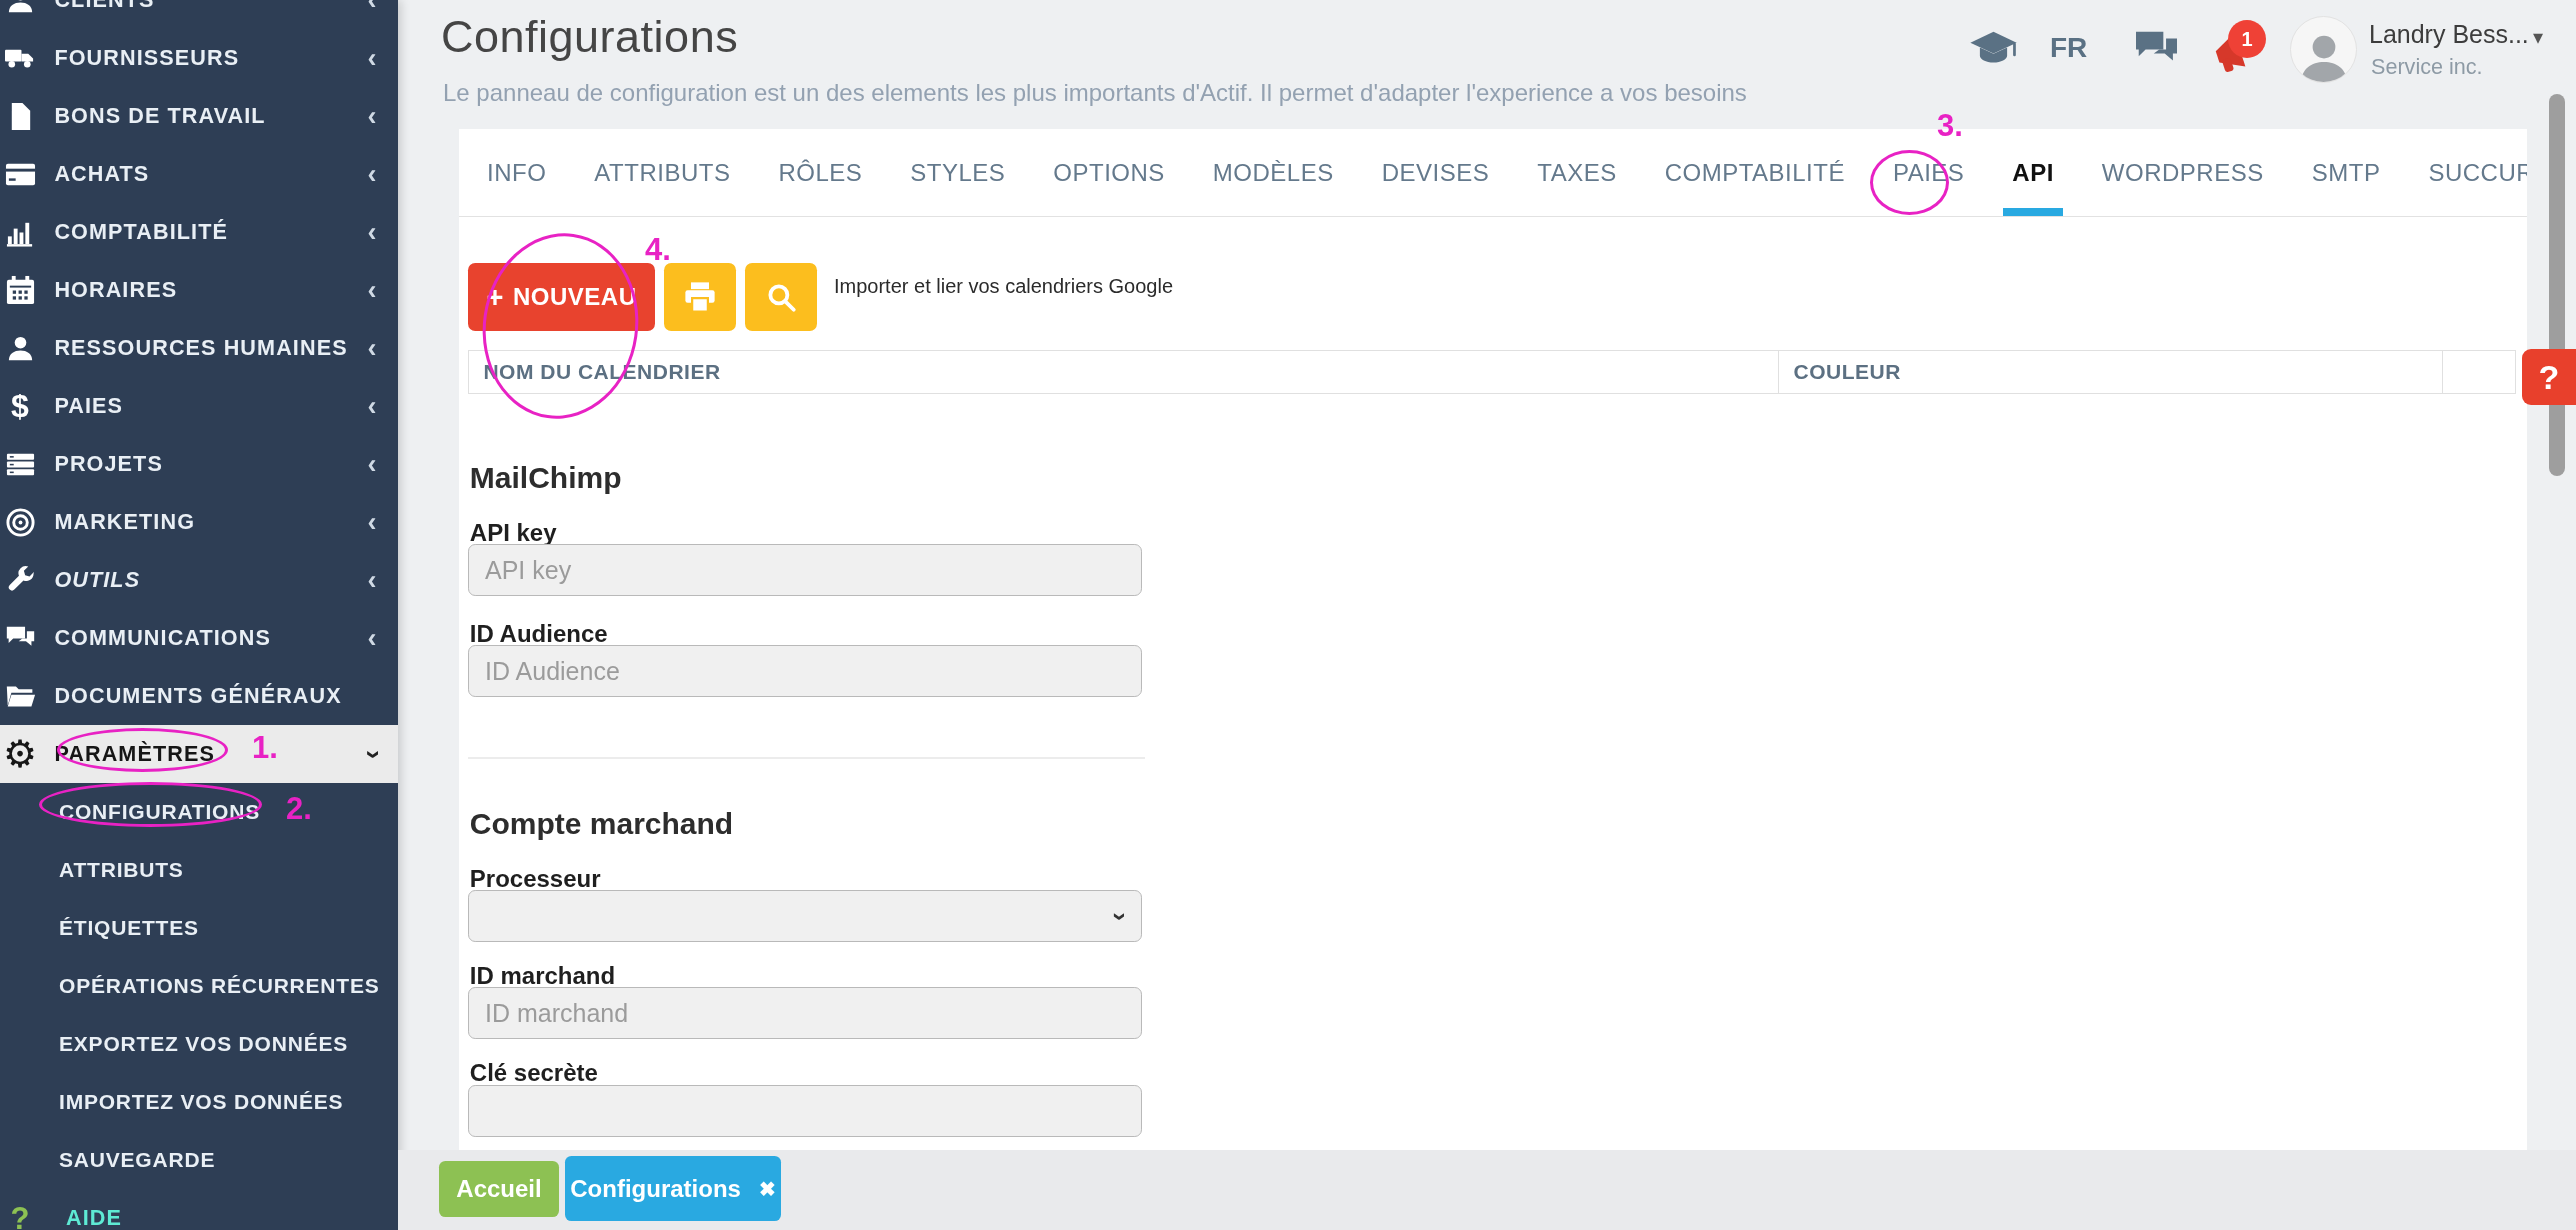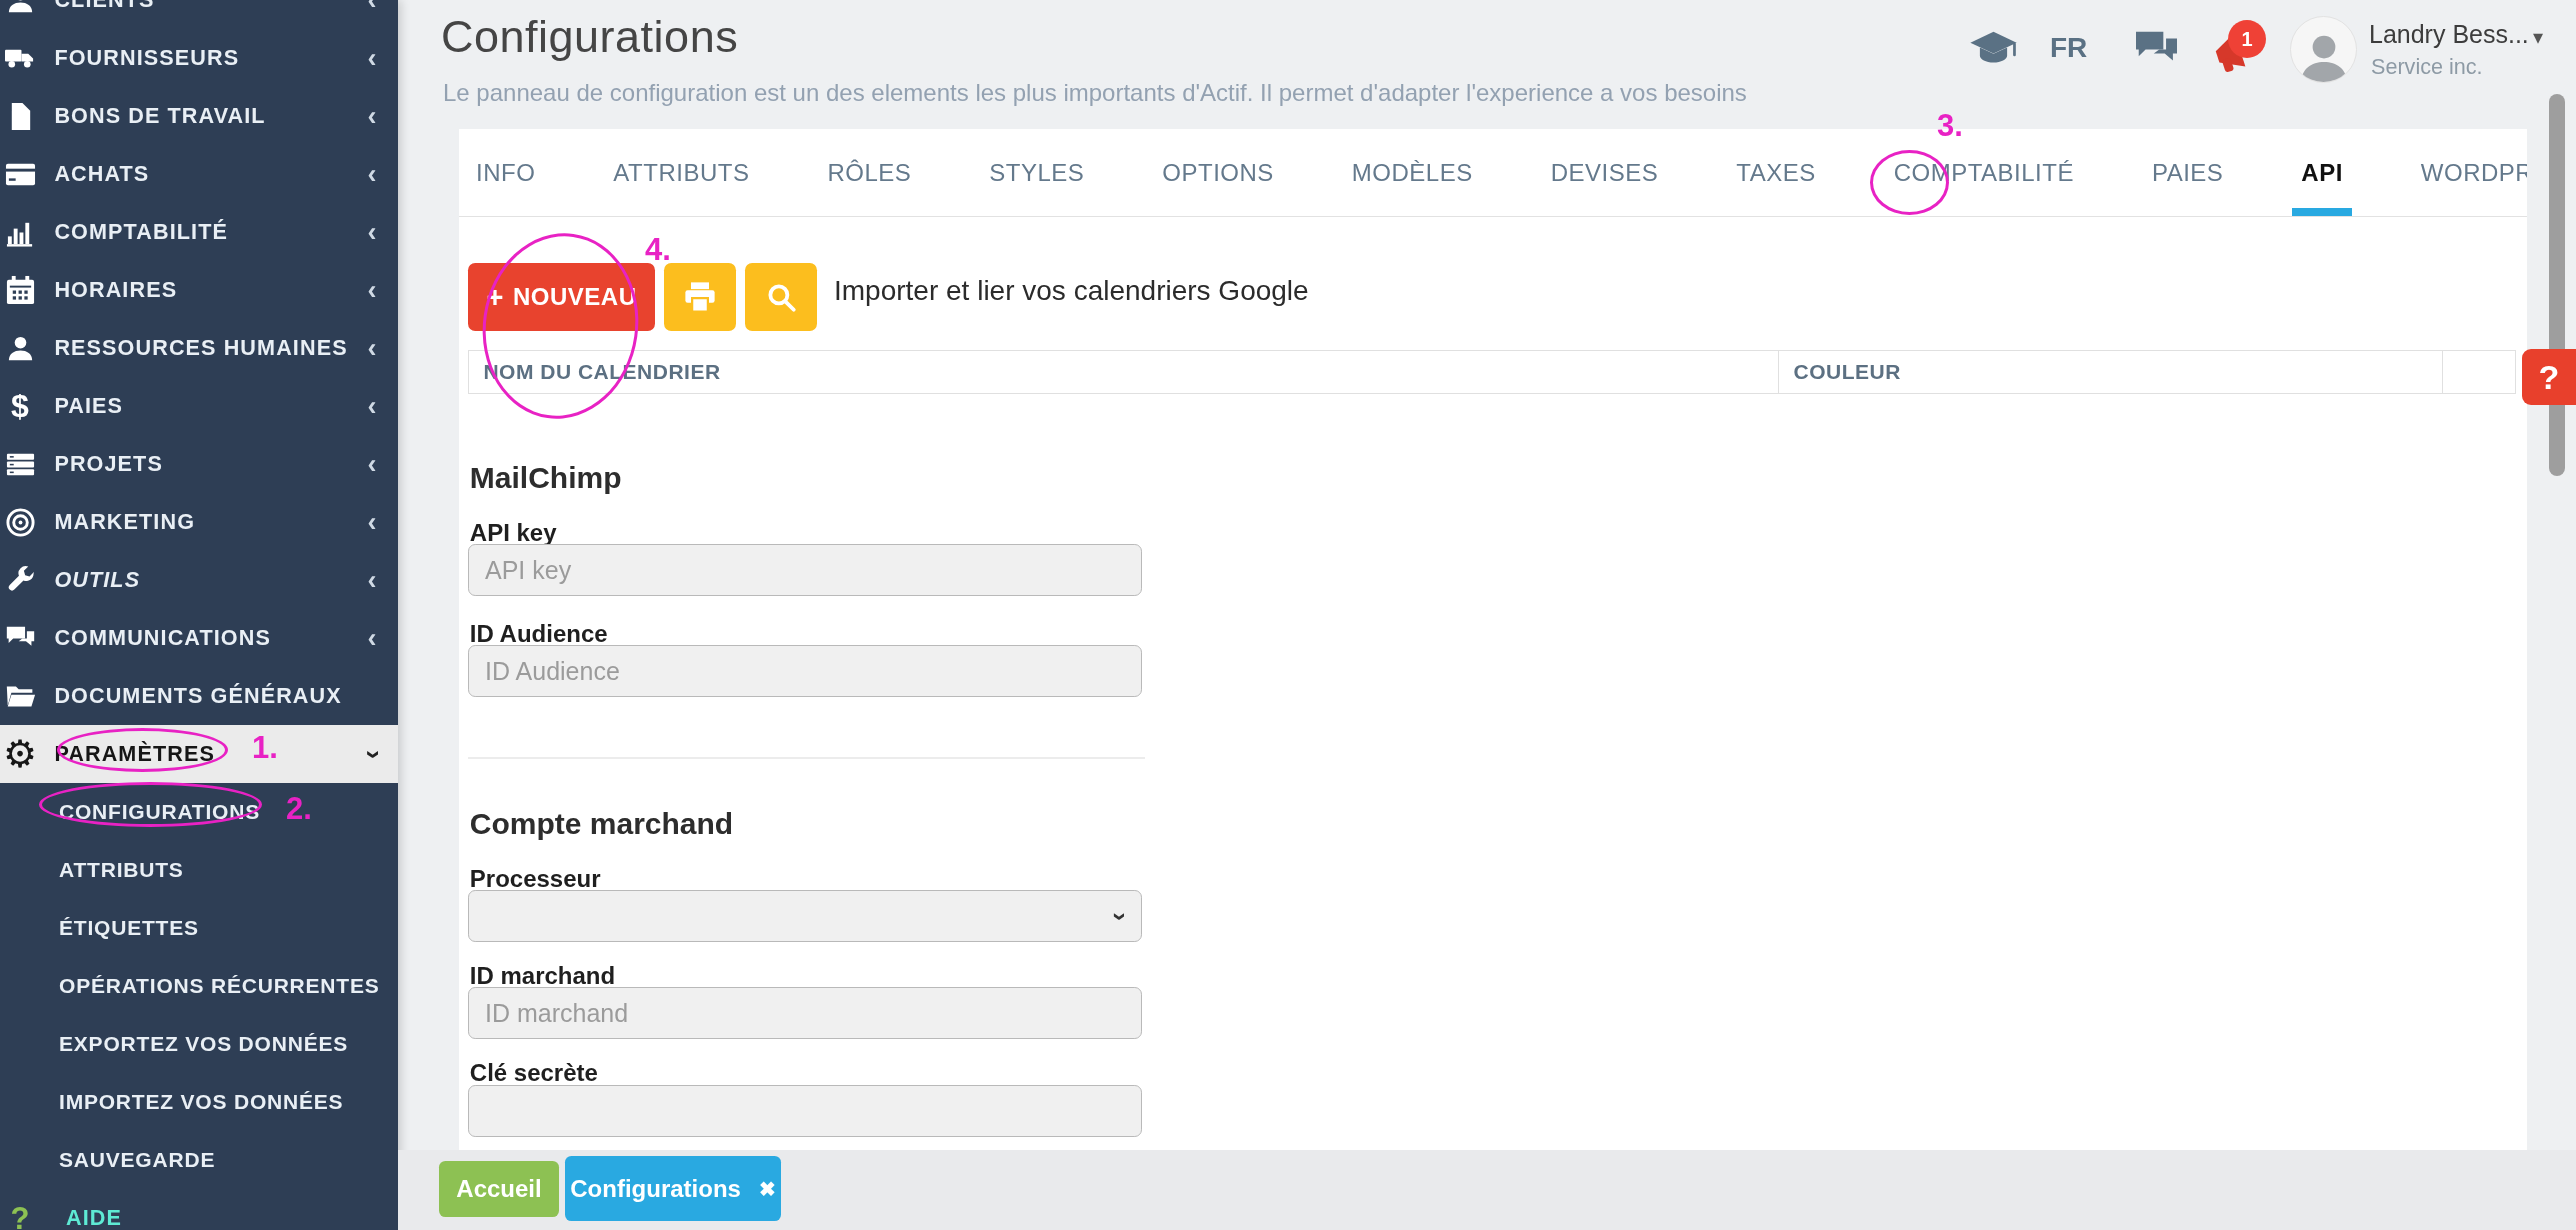--- a/index.html
+++ b/index.html
@@ -34,32 +34,32 @@
   .tb-ico { position:absolute; z-index:3; cursor:pointer; }
   .lang { position:absolute; left:2050px; top:32px; font-size:28px; font-weight:700; color:#5a7184; z-index:3; cursor:pointer; }
   .notif-badge { position:absolute; left:2228px; top:20px; width:38px; height:38px; border-radius:50%; background:#ef4136; color:#fff; font-size:20px; font-weight:700; display:flex; align-items:center; justify-content:center; z-index:4; }
   .avatar { position:absolute; left:2290px; top:16px; width:67px; height:67px; border-radius:50%; background:#f6f6f6; border:0.9px solid #e2e2e2; display:flex; align-items:flex-end; justify-content:center; overflow:hidden; z-index:3; cursor:pointer; }
   .user-name { position:absolute; left:2369px; top:20px; font-size:25px; font-weight:500; color:#3c3c3c; z-index:3; cursor:pointer; white-space:nowrap; }
   .user-caret { position:absolute; left:2533px; top:25px; font-size:20px; color:#555; z-index:3; }
   .user-company { position:absolute; left:2371px; top:54px; font-size:21.6px; color:#8d9aa5; z-index:3; }
 
   
   .card { position:absolute; left:459px; top:129px; width:2068px; height:1021px; background:#fff; z-index:1; overflow:hidden; }
-  .tabs { position:absolute; left:0; top:0; width:100%; height:88px; display:flex; align-items:center; padding-left:17px; gap:78px; border-bottom:0.9px solid #e2e2e2; }
+  .tabs { position:absolute; left:0; top:0; width:100%; height:88px; display:flex; align-items:center; padding-left:28px; gap:48px; border-bottom:0.9px solid #e2e2e2; }
   .tab { position:relative; height:100%; display:flex; align-items:center; cursor:pointer; }
   .tab .t { font-size:24px; font-weight:500; color:#64798c; letter-spacing:0.5px; white-space:nowrap; }
   .tab.active .t { color:#111; font-weight:700; }
   .tab .underline { position:absolute; left:-9px; right:-9px; bottom:0; height:8px; background:#29a9e1; }
 
   .btn-new { position:absolute; left:9px; top:134px; width:187px; height:68px; background:#e8432e; border:none; border-radius:7.2px; color:#fff; font-size:24px; font-weight:700; letter-spacing:0.5px; display:flex; align-items:center; justify-content:center; gap:9px; cursor:pointer; font-family:inherit; }
   .btn-new .plus { font-size:29px; font-weight:700; line-height:1; }
   .btn-yellow { position:absolute; top:134px; width:72px; height:68px; background:#fcbe1e; border:none; border-radius:7.2px; display:flex; align-items:center; justify-content:center; cursor:pointer; }
   .btn-print { left:205px; }
   .btn-search { left:286px; }
-  .import-text { position:absolute; left:375px; top:146px; font-size:28px; color:#2b2b2b; }
+  .import-text { position:absolute; left:375px; top:146px; font-size:20px; color:#2b2b2b; }
 
   .thead { position:absolute; left:9px; top:221px; display:flex; }
   .th { height:44px; background:#fff; border:0.9px solid #e0e0e0; display:flex; align-items:center; padding-left:14.4px; cursor:pointer; }
   .th + .th { margin-left:-0.9px; }
   .th span { font-size:21px; font-weight:700; color:#5c7082; letter-spacing:0.5px; }
   .th1 { width:1311px; } .th2 { width:665px; } .th3 { width:74px; }
 
   .sec-heading { position:absolute; left:10.8px; font-size:30px; font-weight:700; color:#2d2d2d; }
   .f-label { position:absolute; left:10.8px; font-size:24px; font-weight:700; color:#1f1f1f; }
   .f-input { position:absolute; left:9px; width:674px; height:52px; background:#f0f0f0; border:0.9px solid #b9b9b9; border-radius:7.2px; padding:0 16px; font-size:25px; color:#555; font-family:inherit; }

